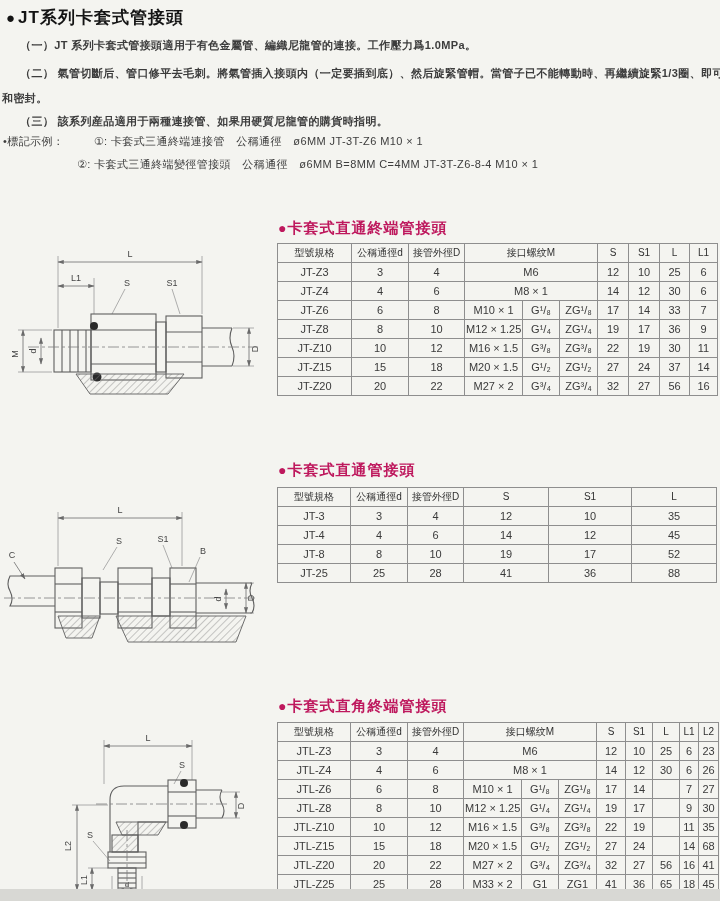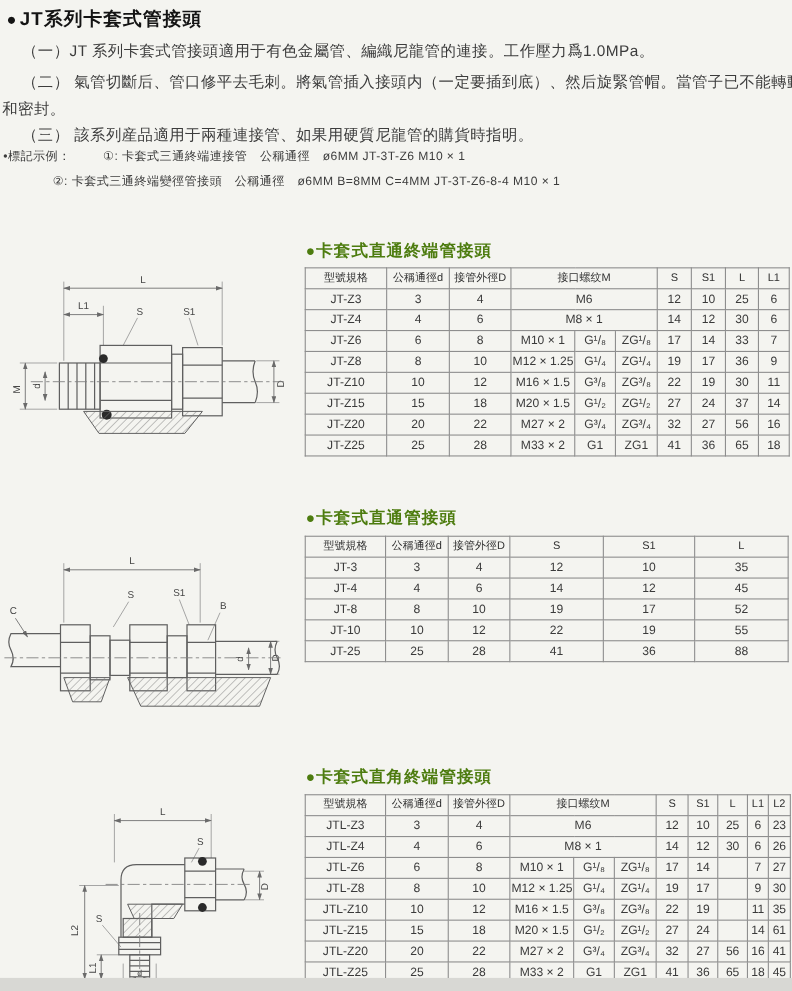--- a/index.html
+++ b/index.html
@@ -4,23 +4,23 @@
 <style>
   html,body{margin:0;padding:0;background:#d8d8d4;}
   #page{
     position:relative;width:720px;height:889px;background:#f4f4f0;
     font-family:"Liberation Sans","DejaVu Sans",sans-serif;color:#3f3f3f;
     overflow:hidden;margin:0 auto;
   }
   .abs{position:absolute;}
   #main-title{left:6px;top:6px;font-size:17px;font-weight:bold;color:#141414;letter-spacing:1px;}
   #main-title .dot{font-size:15px;margin-right:2px;}
-  .body-line{font-size:14px;color:#3c3c3c;letter-spacing:0.4px;white-space:nowrap;}
+  .body-line{font-size:11px;color:#3c3c3c;letter-spacing:0.4px;white-space:nowrap;font-weight:bold;}
   .mark-line{font-size:11px;color:#3c3c3c;letter-spacing:0.4px;white-space:nowrap;}
-  .section-title{font-size:15px;font-weight:bold;color:#4d7c0f;letter-spacing:1px;white-space:nowrap;}
+  .section-title{font-size:15px;font-weight:bold;color:#be185d;letter-spacing:1px;white-space:nowrap;}
   .section-title .dot{font-size:14px;}
   table.spec{
     border-collapse:collapse;table-layout:fixed;
     border:1.5px solid #5a5a5a;background:transparent;
   }
   table.spec th,table.spec td{
     border:1px solid #8e8e8e;text-align:center;vertical-align:middle;
     height:18px;padding:0 1px;overflow:hidden;white-space:nowrap;
     font-size:11px;color:#3a3a3a;font-weight:normal;line-height:1;
   }
@@ -42,21 +42,21 @@
 
   <div class="abs body-line" style="left:20px;top:38px;">（一）JT 系列卡套式管接頭適用于有色金屬管、編織尼龍管的連接。工作壓力爲1.0MPa。</div>
   <div class="abs body-line" style="left:20px;top:66px;">（二） 氣管切斷后、管口修平去毛刺。將氣管插入接頭内（一定要插到底）、然后旋緊管帽。當管子已不能轉動時、再繼續旋緊1/3圈、即可牢固連接</div>
   <div class="abs body-line" style="left:2px;top:91px;">和密封。</div>
   <div class="abs body-line" style="left:20px;top:114px;">（三） 該系列産品適用于兩種連接管、如果用硬質尼龍管的購貨時指明。</div>
 
   <div class="abs mark-line" style="left:3px;top:134px;">
     <span>•標記示例：</span>
     <span style="margin-left:26px;">①: 卡套式三通終端連接管　公稱通徑　ø6MM JT-3T-Z6 M10 × 1</span>
   </div>
-  <div class="abs mark-line" style="left:48px;top:157px;">②: 卡套式三通終端變徑管接頭　公稱通徑　ø6MM B=8MM C=4MM JT-3T-Z6-8-4 M10 × 1</div>
+  <div class="abs mark-line" style="left:77px;top:157px;">②: 卡套式三通終端變徑管接頭　公稱通徑　ø6MM B=8MM C=4MM JT-3T-Z6-8-4 M10 × 1</div>
 
   <div class="abs section-title" style="left:278px;top:219px;">
     <span class="dot">●</span><span>卡套式直通終端管接頭</span>
   </div>
   <table class="spec abs" style="left:277px;top:243px;width:440px;">
       <colgroup>
         <col style="width: 74px;">
         <col style="width: 57px;">
         <col style="width: 56px;">
         <col style="width: 58px;">
@@ -152,32 +152,20 @@
           <td>JT-Z20</td>
           <td>20</td>
           <td>22</td>
           <td>M27 × 2</td>
           <td>G³/₄</td>
           <td>ZG³/₄</td>
           <td>32</td>
           <td>27</td>
           <td>56</td>
           <td>16</td>
-        </tr>
-        <tr>
-          <td>JT-Z25</td>
-          <td>25</td>
-          <td>28</td>
-          <td>M33 × 2</td>
-          <td>G1</td>
-          <td>ZG1</td>
-          <td>41</td>
-          <td>36</td>
-          <td>65</td>
-          <td>18</td>
         </tr>
       </tbody>
     </table>
 
   <svg class="abs" style="left:6px;top:242px;" width="265" height="178" viewBox="0 0 265 178">
     <defs>
       <marker id="a1" viewBox="0 0 6 4" refX="5.5" refY="2" markerWidth="7" markerHeight="5" orient="auto-start-reverse">
         <path d="M0,0 L6,2 L0,4 z" fill="#6a6a6a"></path>
       </marker>
       <pattern id="h1" width="5" height="5" patternTransform="rotate(45)" patternUnits="userSpaceOnUse">
@@ -269,28 +257,20 @@
         </tr>
         <tr>
           <td>JT-8</td>
           <td>8</td>
           <td>10</td>
           <td>19</td>
           <td>17</td>
           <td>52</td>
         </tr>
         <tr>
-          <td>JT-10</td>
-          <td>10</td>
-          <td>12</td>
-          <td>22</td>
-          <td>19</td>
-          <td>55</td>
-        </tr>
-        <tr>
           <td>JT-25</td>
           <td>25</td>
           <td>28</td>
           <td>41</td>
           <td>36</td>
           <td>88</td>
         </tr>
       </tbody>
     </table>
 
@@ -440,21 +420,21 @@
           <td>JTL-Z15</td>
           <td>15</td>
           <td>18</td>
           <td>M20 × 1.5</td>
           <td>G¹/₂</td>
           <td>ZG¹/₂</td>
           <td>27</td>
           <td>24</td>
           <td></td>
           <td>14</td>
-          <td>61</td>
+          <td>68</td>
         </tr>
         <tr>
           <td>JTL-Z20</td>
           <td>20</td>
           <td>22</td>
           <td>M27 × 2</td>
           <td>G³/₄</td>
           <td>ZG³/₄</td>
           <td>32</td>
           <td>27</td>

